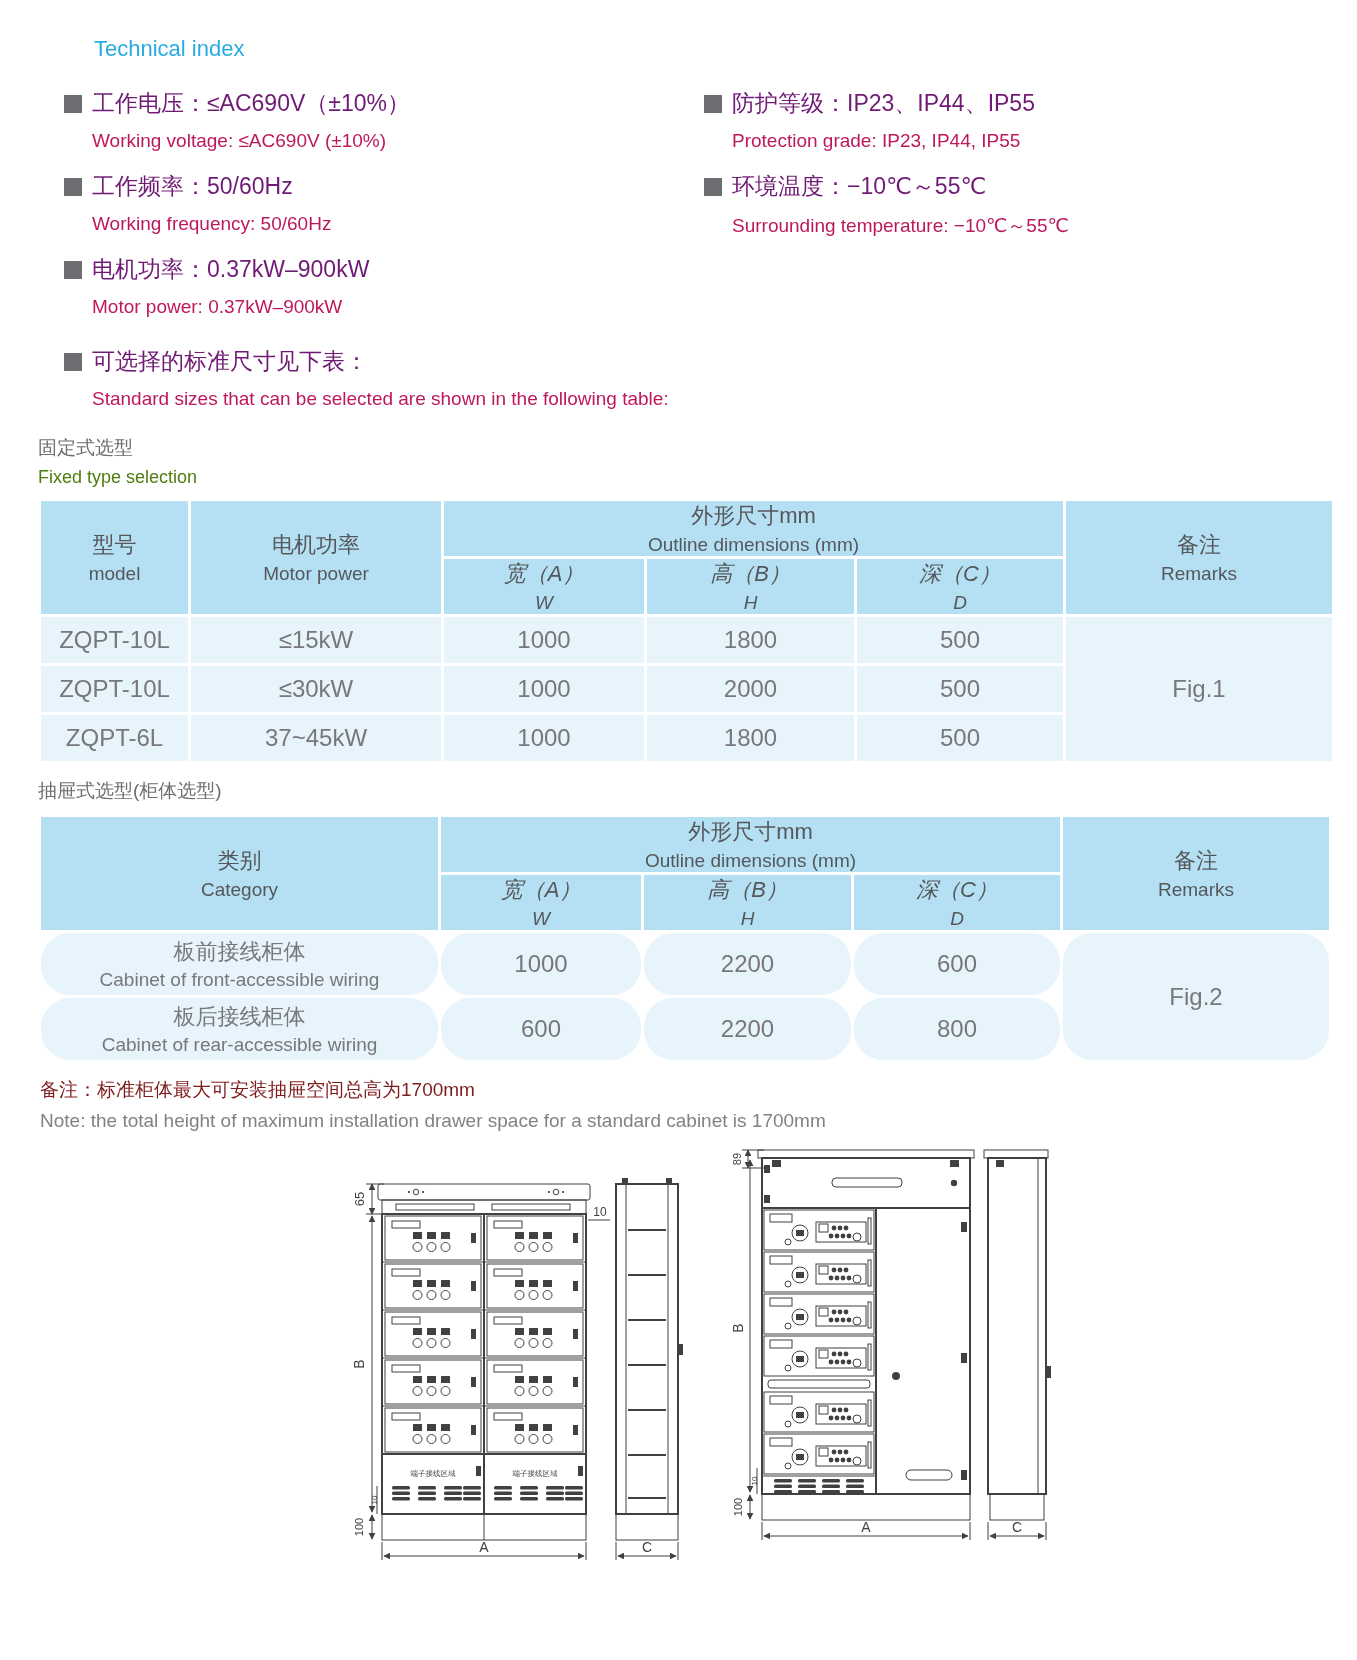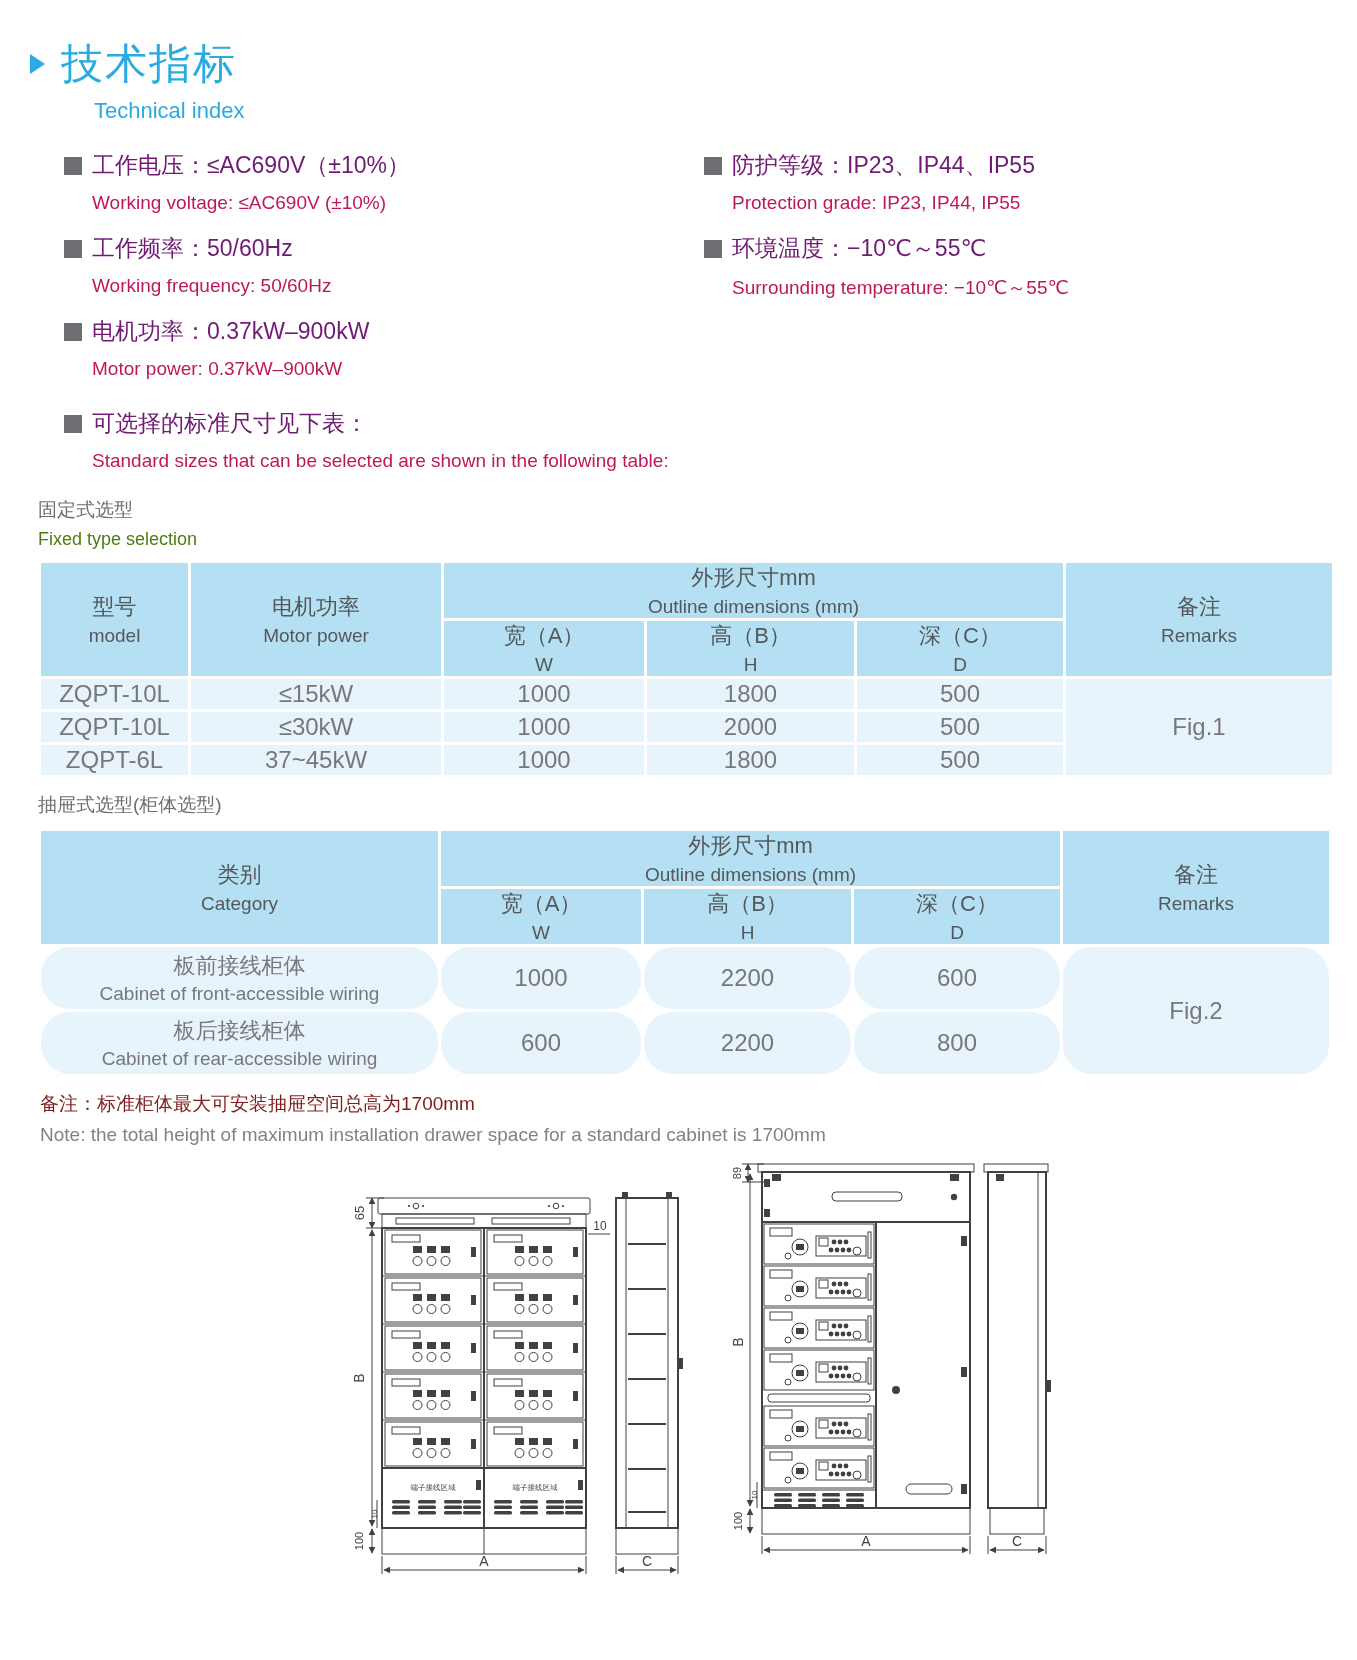--- a/index.html
+++ b/index.html
@@ -44,22 +44,22 @@
     table-layout: fixed;
   }
   table.spec-table th, table.spec-table td {
     text-align: center; vertical-align: middle; font-weight: normal;
   }
   th.hcell { background: #b5e0f3; color: #55585b; }
   td.vcell { background: #e8f4fb; color: #77787b; font-size: 24px; }
   .h-cn { font-size: 22px; }
   .h-en { font-size: 19px; margin-top: 3px; }
   .grp { height: 54px; }
-  .sub { height: 48px; }
-  tr.vrow-1 td { height: 30px; }
+  .sub { height: 48px; font-style: italic; }
+  tr.vrow-1 td { height: 46px; }
   tr.vrow-2 td { height: 62px; border-radius: 29px; }
   .cat-cn { font-size: 22px; }
   .cat-en { font-size: 19px; margin-top: 2px; }
 
   
   .note { margin: 4px 0 0 40px; }
   .note-cn { font-size: 19px; color: #7f1d1d; }
   .note-en { font-size: 19px; color: #808285; margin-top: 7px; }
 
   
@@ -73,24 +73,20 @@
   .lnb { fill: none; stroke: #414042; stroke-width: 2; }
   .fl { fill: #414042; stroke: none; }
   .dim { stroke: #414042; stroke-width: 1; fill: none; }
 </style>
 </head>
 <body>
 
 <div class="page">
 
   <div class="hdr">
-    <div class="hdr-row">
-      <span class="arrow"></span>
-      <h1 class="title-cn">技术指标</h1>
-    </div>
     <div class="title-en">Technical index</div>
   </div>
 
   <div class="specs">
     <div class="spec-col left">
       <div class="spec-item">
         <div class="spec-cn">
             <span class="bullet"></span>
             <span>工作电压：≤AC690V（±10%）</span>
           </div>

